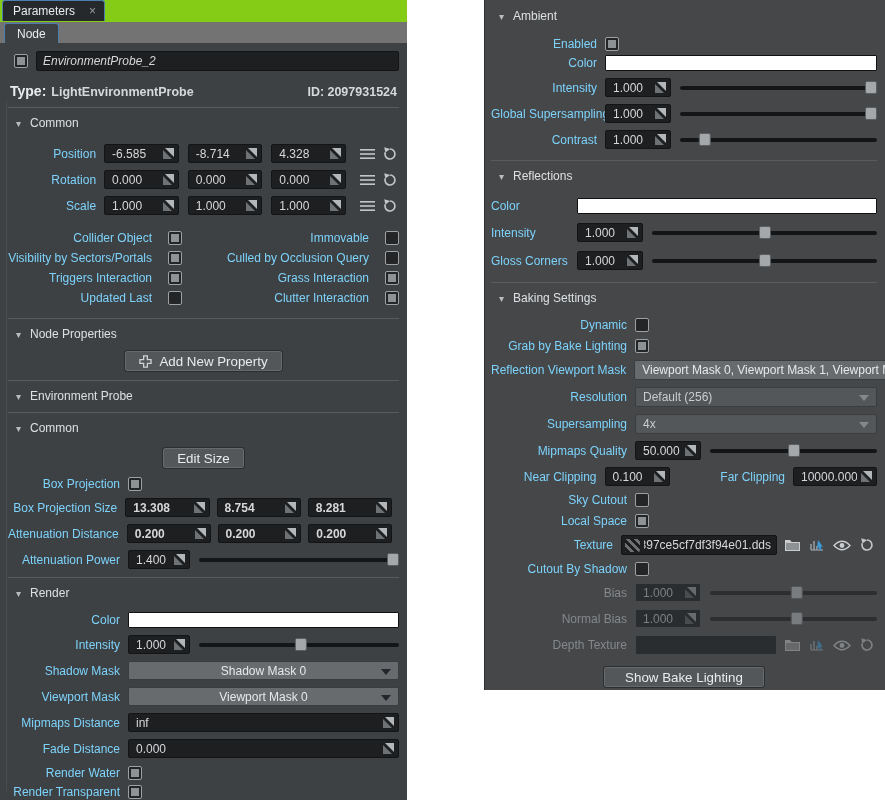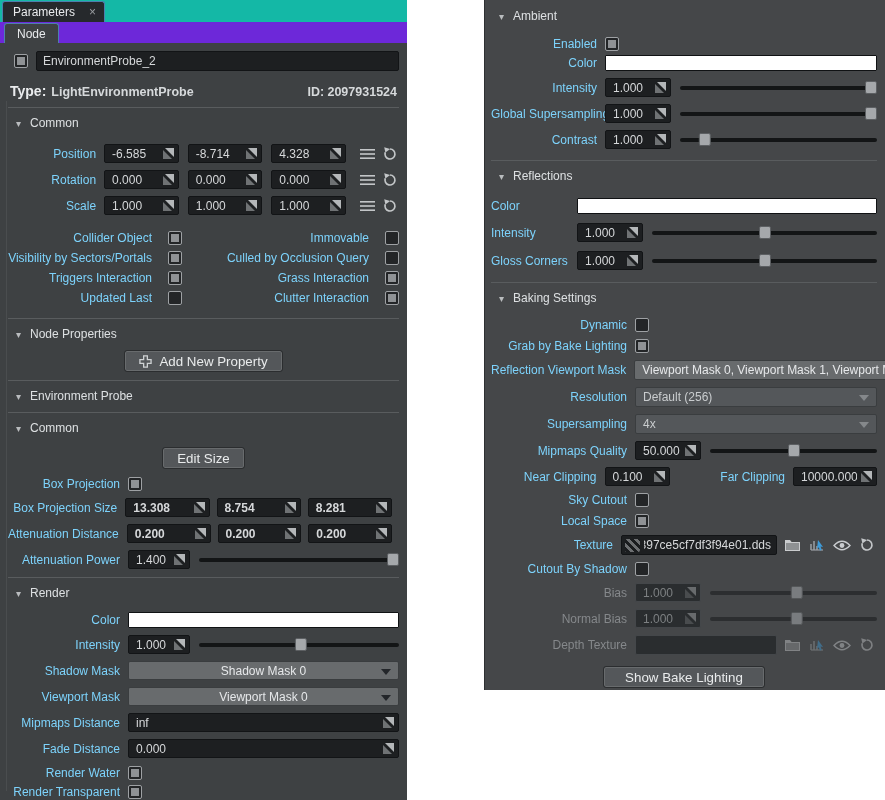--- a/index.html
+++ b/index.html
@@ -1,36 +1,36 @@
 <!DOCTYPE html>
 <html><head>
 <meta charset="utf-8">
 <style>
   * { margin:0; padding:0; box-sizing:border-box; }
   html,body { width:885px; height:800px; background:#ffffff; font-family:"Liberation Sans", sans-serif; font-size:12px; }
   .panel { position:absolute; overflow:hidden; }
 
   
   #left-panel { left:0; top:0; width:407px; height:800px; background:#3e4143; }
-  .tabstrip { height:22px; background:#14b8a6; display:flex; align-items:center; }
+  .tabstrip { height:22px; background:#84cc16; display:flex; align-items:flex-start; }
   .wtab { margin-left:2px; height:21px; padding:0 8px 0 10px; background:#26292c; border:1px solid #4d7fae; border-bottom:none; border-radius:3px 3px 0 0; color:#e9ebed; display:flex; align-items:center; gap:14px; }
   .wtab .close { color:#9a9da0; font-size:12px; line-height:1; }
-  .nodebar { height:21px; background:#6d28d9; display:flex; align-items:flex-end; }
+  .nodebar { height:21px; background:#737373; display:flex; align-items:flex-end; }
   .ntab { margin-left:4px; height:20px; padding:0 12px; background:#3e4143; border:1px solid #4d7fae; border-bottom:none; border-radius:3px 3px 0 0; color:#e9ebed; display:flex; align-items:center; }
   .lbody { padding:6px 8px 0 8px; position:relative; }
   .lbody::before { content:""; position:absolute; left:6px; top:58px; bottom:8px; width:1px; background:#54575a; opacity:.55; }
 
   .row { display:flex; align-items:center; position:relative; }
   .lab { color:#7dd3fc; text-align:right; white-space:nowrap; }
   .lab.dim { color:#85888b; }
 
   .cb { width:14px; height:14px; background:#232527; border:1px solid #9ea1a4; border-radius:2px; position:relative; flex:0 0 auto; }
   .cb.checked::after { content:""; position:absolute; left:2px; top:2px; right:2px; bottom:2px; background:#8f9295; }
 
-  .tfield { background:#1d1f21; border:1px solid #121416; border-radius:2px; color:#d6d8da; display:flex; align-items:center; padding:0 6px; height:20px; }
+  .tfield { background:#1d1f21; border:1px solid #121416; border-radius:2px; color:#d6d8da; display:flex; align-items:center; padding:0 6px; height:20px;font-style:italic; }
   .name-field { flex:1; margin-left:8px; }
 
   .type-row { display:flex; justify-content:space-between; align-items:baseline; margin:12px 2px 8px 2px; }
   .type-left b { font-size:14px; color:#e9ebed; }
   .type-left .tval { font-weight:bold; font-size:12.5px; color:#d6d9db; margin-left:5px; }
   .idpart { font-weight:bold; font-size:12.5px; color:#d6d9db; }
 
   .sec { border-top:1px solid #595c5e; margin-top:8px; padding-top:7px; }
   .sec.first { margin-top:2px; }
   .sechead { display:flex; align-items:center; gap:9px; color:#dde0e2; padding-left:8px; height:16px; }

